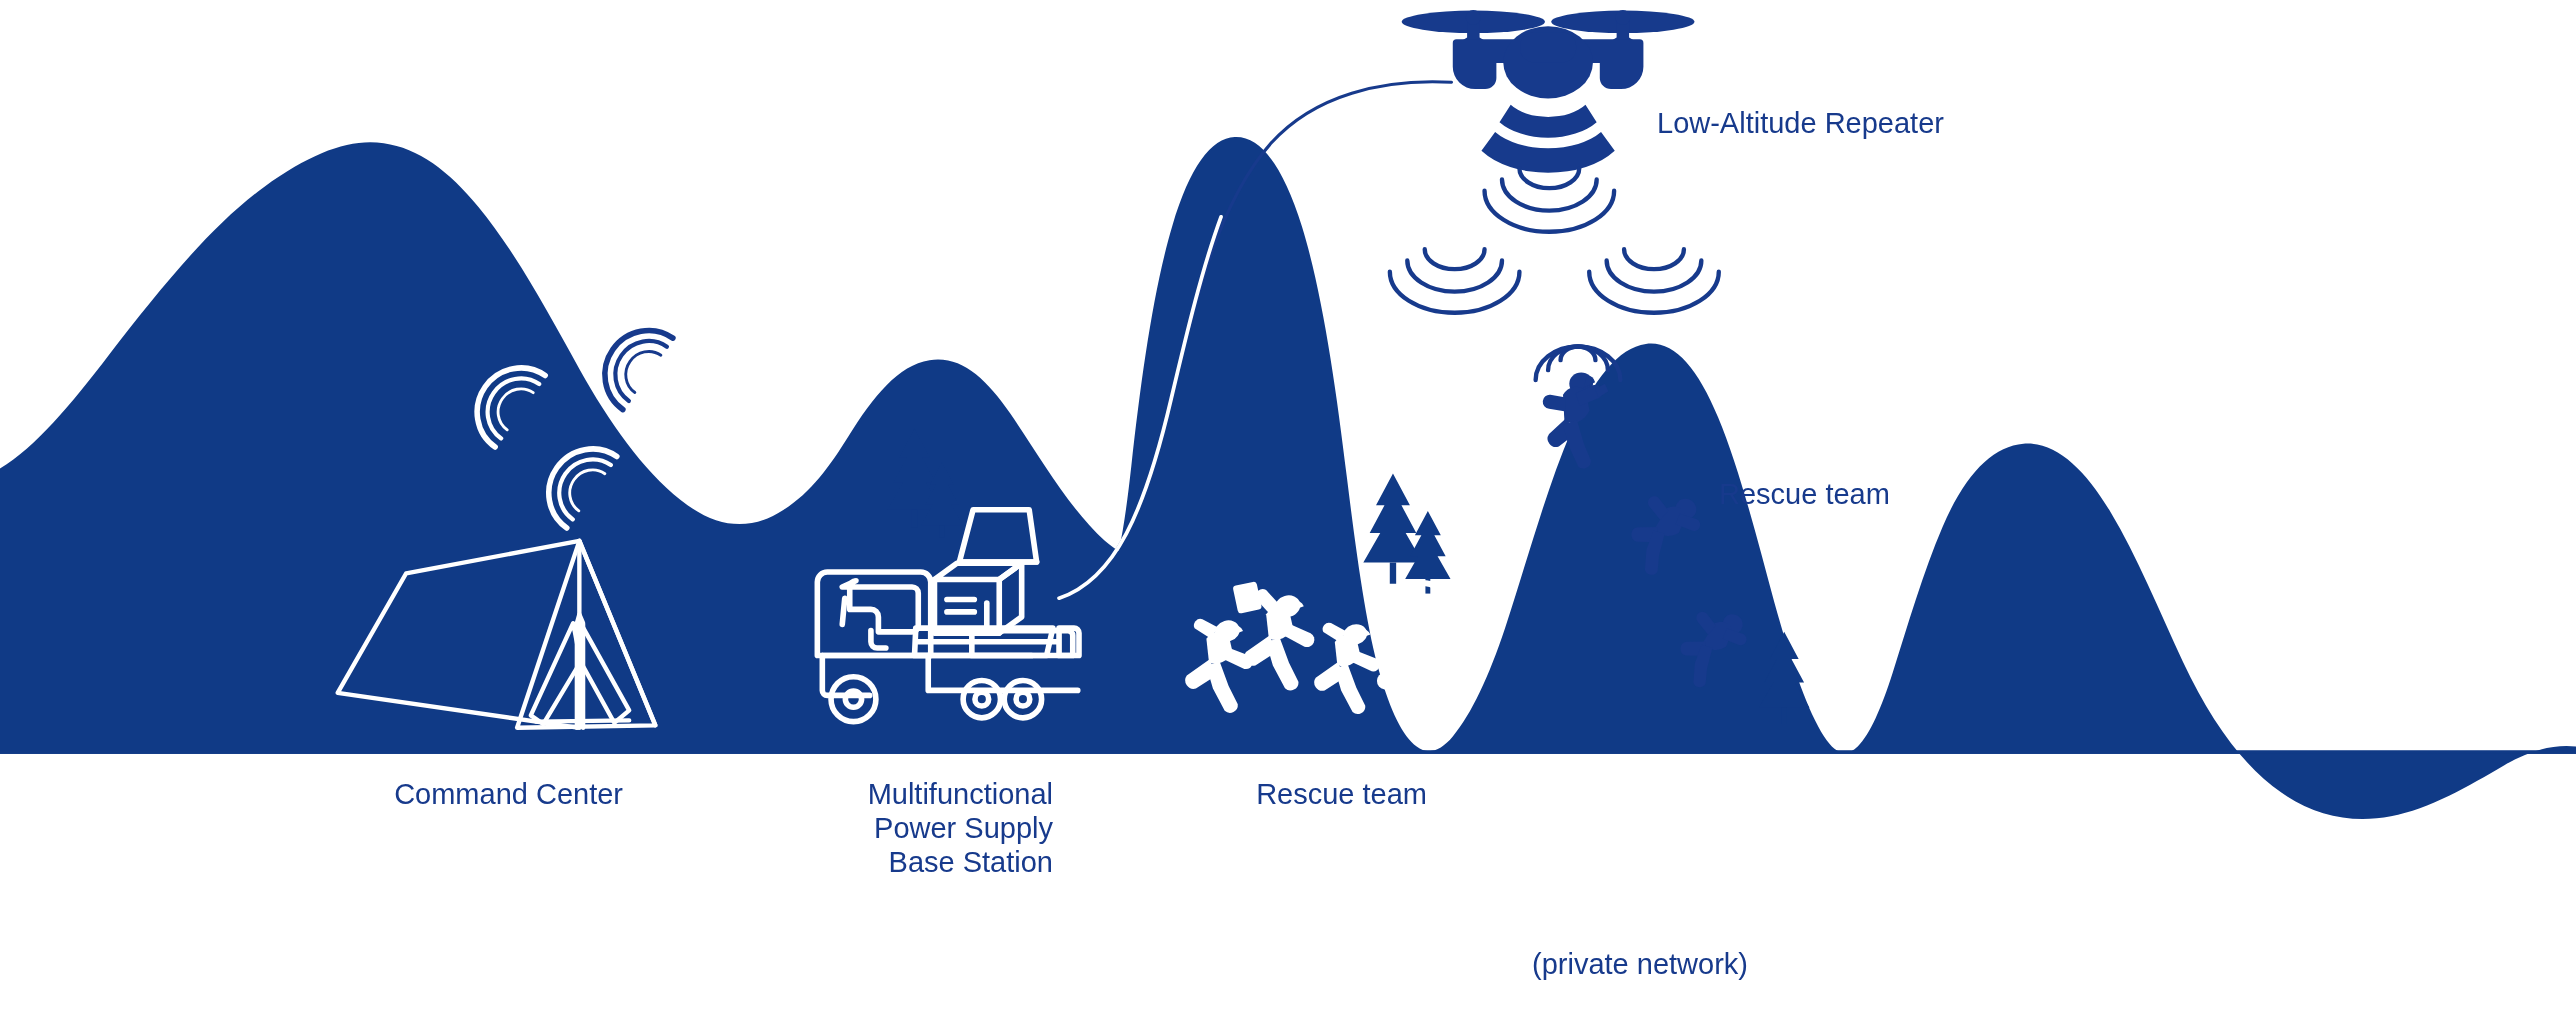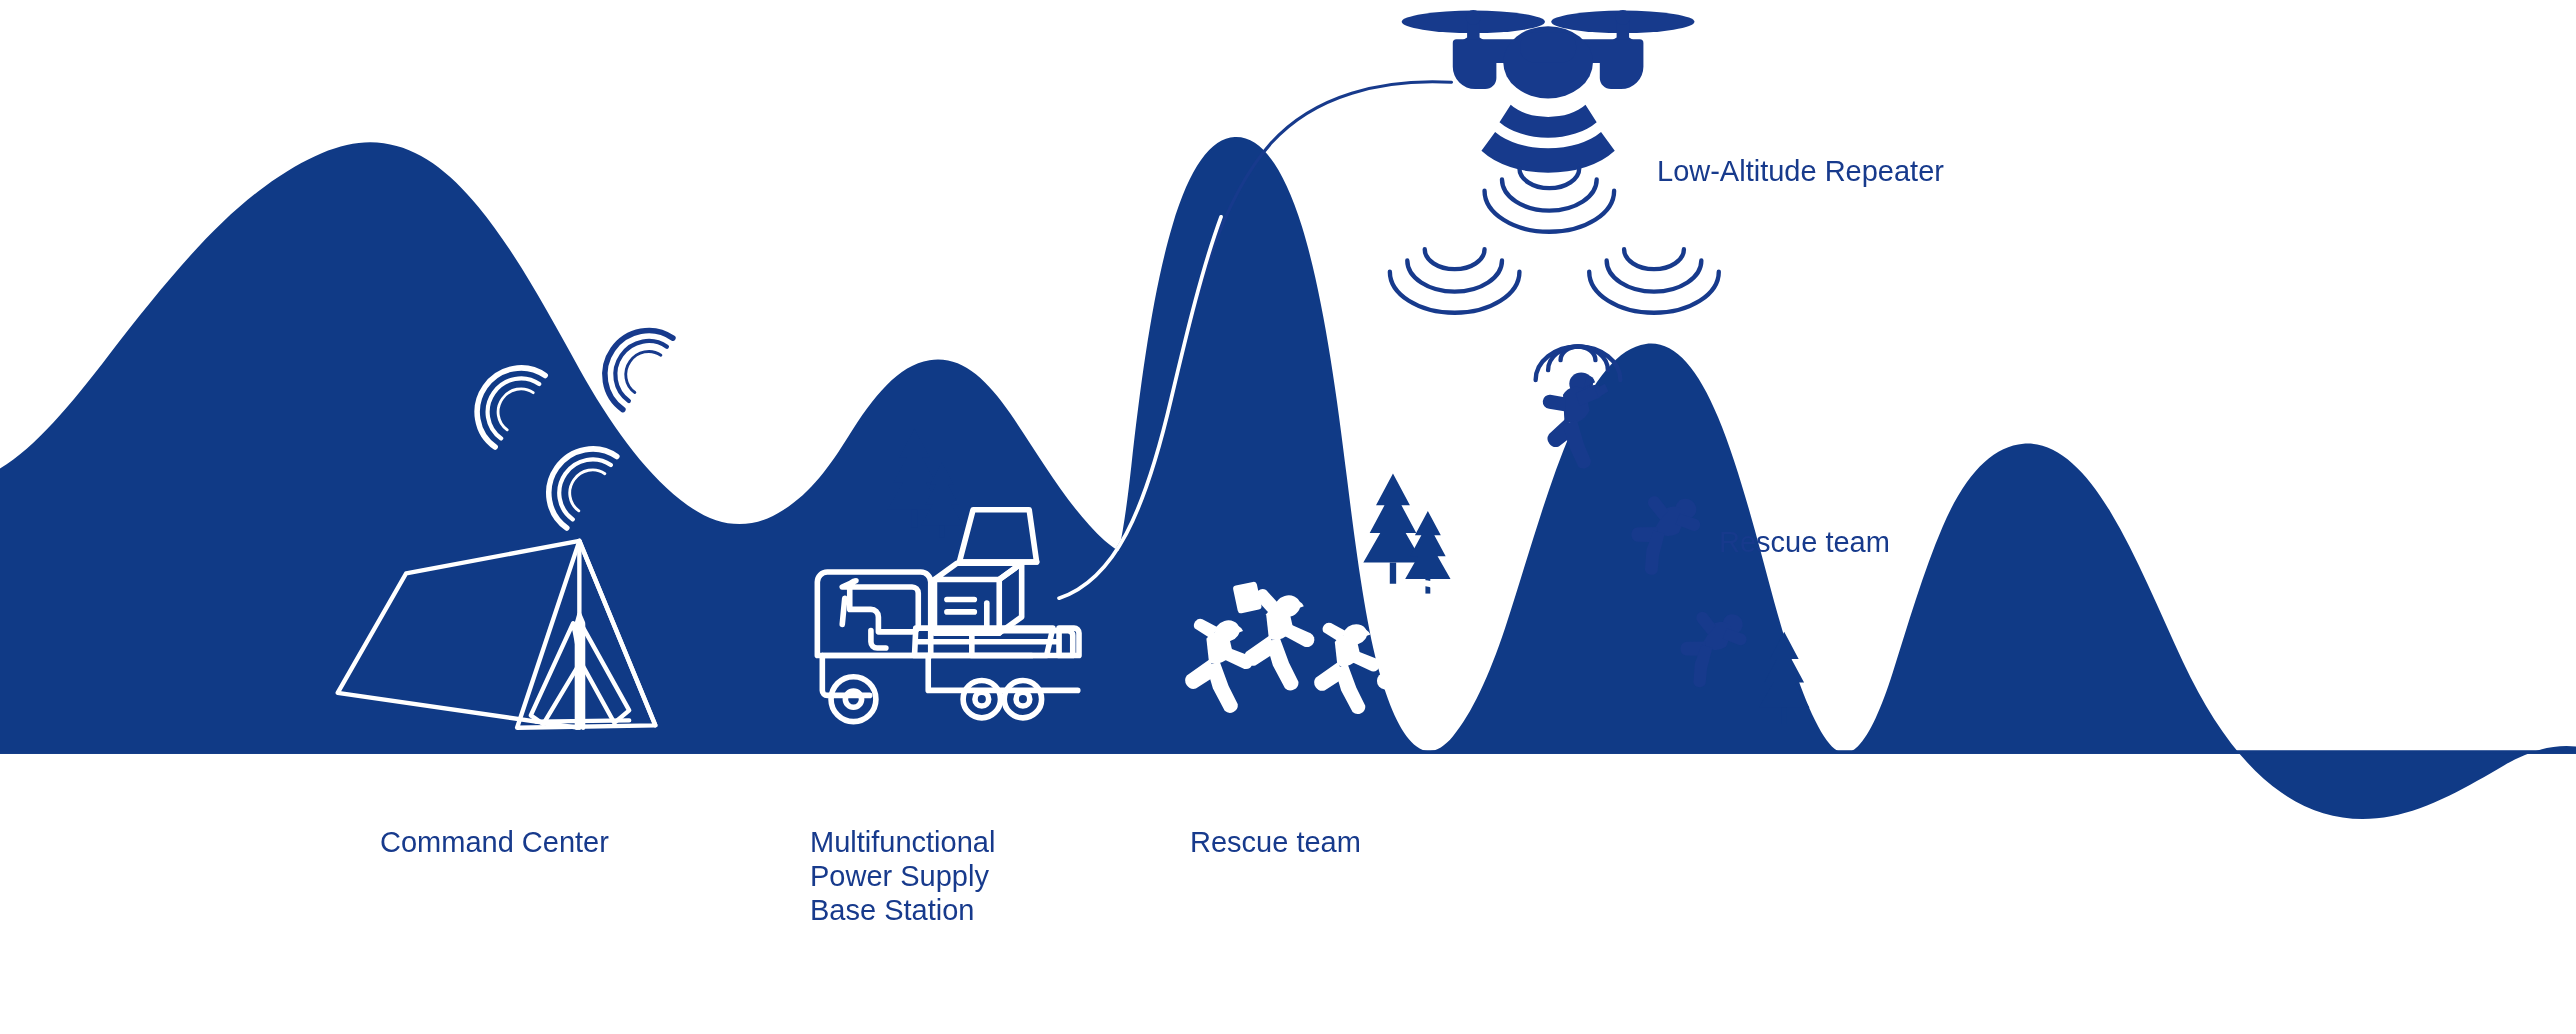--- a/index.html
+++ b/index.html
@@ -11,26 +11,25 @@
   }
   #stage{position:absolute;left:0;top:0;width:2576px;height:1035px;}
   svg.scene{position:absolute;left:0;top:0;width:2576px;height:1035px;display:block;}
   .lbl{
     position:absolute;
     color:#173A8C;
     font-family:"Liberation Sans", sans-serif;
     font-weight:400;
     white-space:nowrap;
     line-height:1.18;
-    margin-top:48px;
   }
   .lbl-big{font-size:29px;}
   .lbl-cap{font-size:29px;}
   .lbl-title{font-size:29px;text-align:center;}
-  .center-col{text-align:left;}
+  .center-col{text-align:right;}
 </style>
 </head>
 <body>
 
 <div id="stage">
 
   <svg class="scene" viewBox="0 0 4135 1661" preserveAspectRatio="none">
 
     <defs>
 
@@ -388,16 +387,17 @@
 
   <div class="lbl lbl-cap center-col" style="left:810px; top:777px; width:243px;">
     <div>Multifunctional</div>
     <div>Power Supply</div>
     <div>Base Station</div>
   </div>
 
   <div class="lbl lbl-cap center-col" style="left:1190px; top:777px; width:237px;">Rescue team</div>
 
   <div class="lbl lbl-title center-col" style="left:832px; top:947px; width:916px;">
+    <div>(private network)</div>
   </div>
 
 </div>
 
 
 </body></html>

